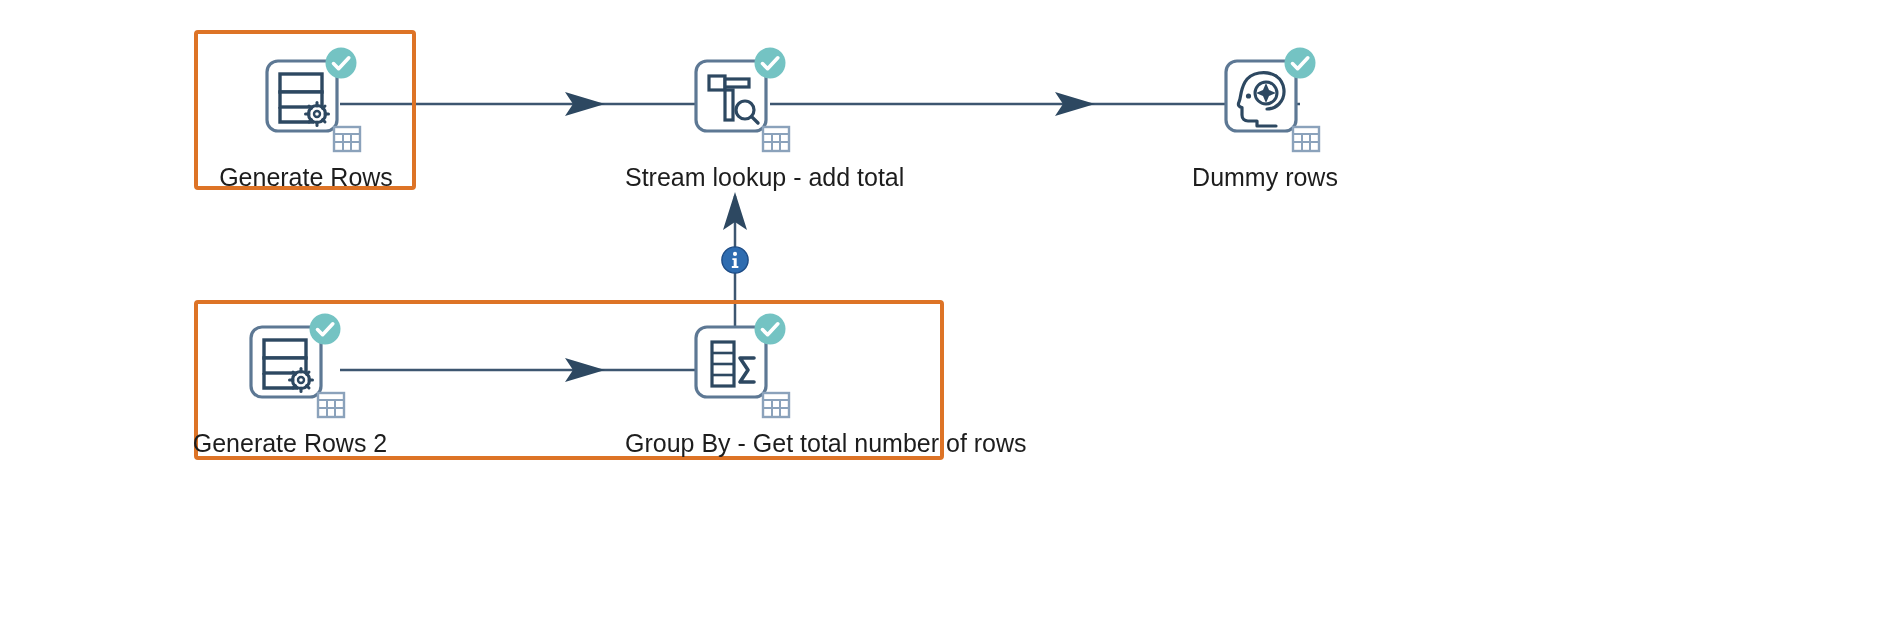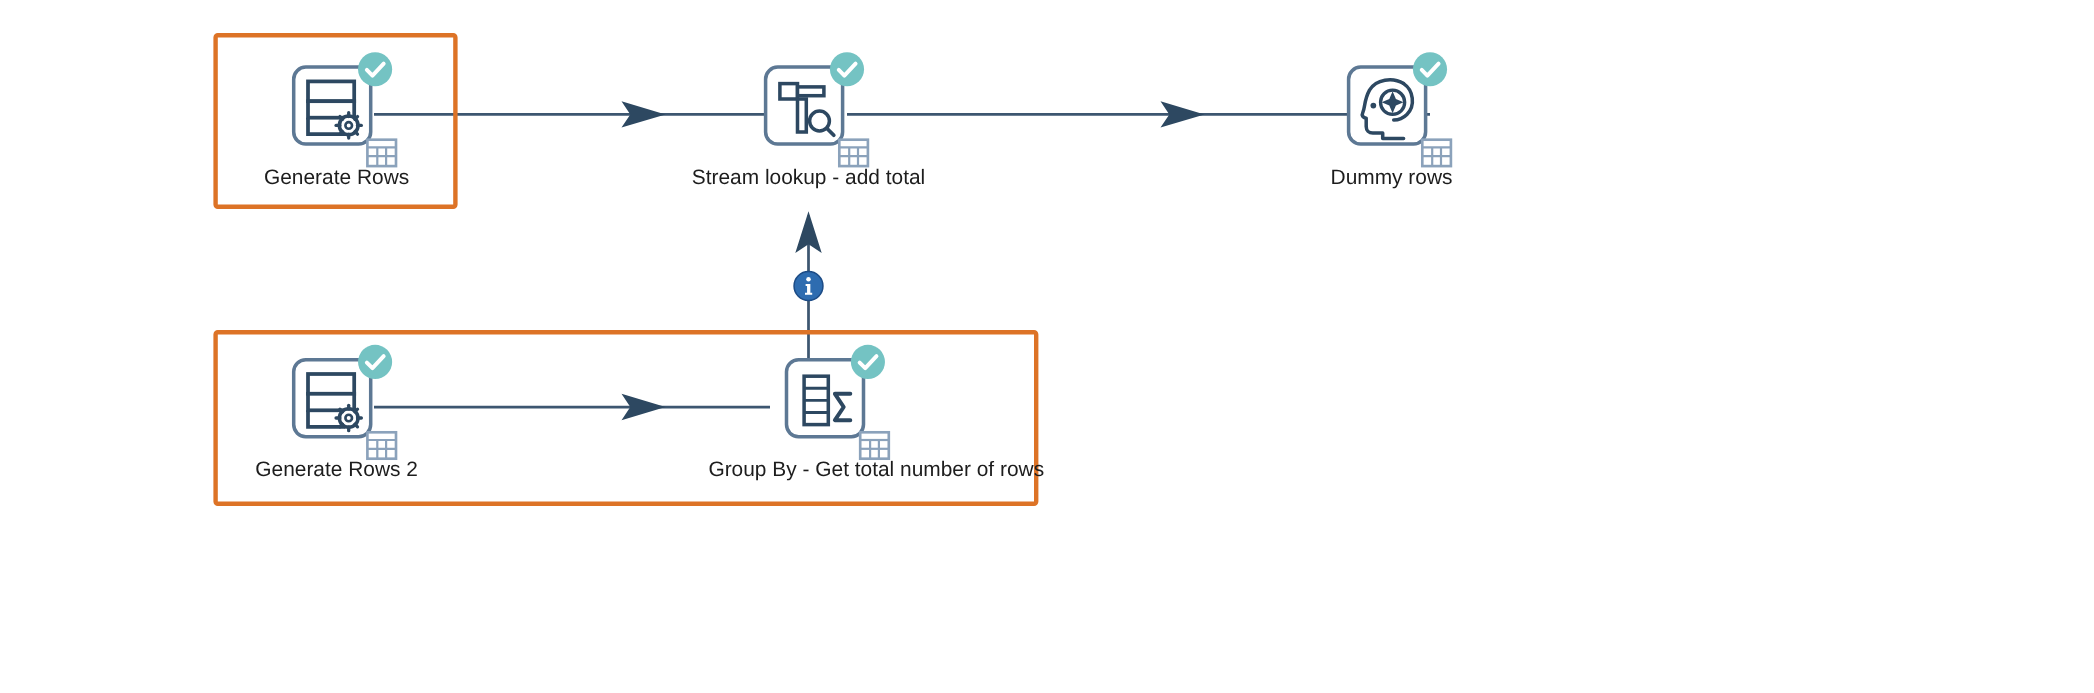--- a/index.html
+++ b/index.html
@@ -62,22 +62,22 @@
     height: 34px;
   }
   .step-grid {
     position: absolute;
     right: -8px;
     bottom: -6px;
     width: 30px;
     height: 30px;
   }
   .step-label {
-    margin-top: 1px;
-    font-size: 19px;
+    margin-top: 16px;
+    font-size: 25px;
     line-height: 26px;
     color: #1d1d1d;
     font-family: "Liberation Sans", sans-serif;
     white-space: nowrap;
   }
   
   .hop-badge {
     position: absolute;
     width: 30px;
     height: 30px;
@@ -215,21 +215,21 @@
         <rect x="2" y="3" width="26" height="24" fill="#ffffff" stroke="#8ba2bb" stroke-width="2.4"></rect>
         <line x1="2" y1="10" x2="28" y2="10" stroke="#8ba2bb" stroke-width="2"></line>
         <line x1="2" y1="18" x2="28" y2="18" stroke="#8ba2bb" stroke-width="2"></line>
         <line x1="11" y1="10" x2="11" y2="27" stroke="#8ba2bb" stroke-width="2"></line>
         <line x1="19" y1="10" x2="19" y2="27" stroke="#8ba2bb" stroke-width="2"></line>
       </svg>
     </div>
     <div class="step-label">Dummy rows</div>
   </div>
 
-  <div class="step" style="left:196px; top:318px;">
+  <div class="step" style="left:180px; top:318px;">
     <div class="step-icon-wrap">
       <svg class="step-icon" viewBox="0 0 96 96" xmlns="http://www.w3.org/2000/svg">
         <rect x="9" y="9" width="70" height="70" rx="11" ry="11" fill="#ffffff" stroke="#5d7894" stroke-width="3.2"></rect>
         <rect x="22" y="22" width="42" height="18" fill="#ffffff" stroke="#2d4861" stroke-width="3.4"></rect>
         <rect x="22" y="40" width="42" height="15" fill="#ffffff" stroke="#2d4861" stroke-width="3.4"></rect>
         <path d="M22,55 L22,70 L56,70" fill="none" stroke="#2d4861" stroke-width="3.4"></path>
         <g>
           <circle cx="59" cy="62" r="8.5" fill="#ffffff" stroke="#2d4861" stroke-width="3.2"></circle>
           <circle cx="59" cy="62" r="3" fill="#ffffff" stroke="#2d4861" stroke-width="2.4"></circle>
           <g stroke="#2d4861" stroke-width="3" stroke-linecap="round">
@@ -252,21 +252,21 @@
         <rect x="2" y="3" width="26" height="24" fill="#ffffff" stroke="#8ba2bb" stroke-width="2.4"></rect>
         <line x1="2" y1="10" x2="28" y2="10" stroke="#8ba2bb" stroke-width="2"></line>
         <line x1="2" y1="18" x2="28" y2="18" stroke="#8ba2bb" stroke-width="2"></line>
         <line x1="11" y1="10" x2="11" y2="27" stroke="#8ba2bb" stroke-width="2"></line>
         <line x1="19" y1="10" x2="19" y2="27" stroke="#8ba2bb" stroke-width="2"></line>
       </svg>
     </div>
     <div class="step-label">Generate Rows 2</div>
   </div>
 
-  <div class="step" style="left:644px; top:318px;">
+  <div class="step" style="left:625px; top:318px;">
     <div class="step-icon-wrap">
       <svg class="step-icon" viewBox="0 0 96 96" xmlns="http://www.w3.org/2000/svg">
         <rect x="9" y="9" width="70" height="70" rx="11" ry="11" fill="#ffffff" stroke="#5d7894" stroke-width="3.2"></rect>
 
         <rect x="25" y="24" width="22" height="44" fill="#ffffff" stroke="#2d4861" stroke-width="3.2"></rect>
         <line x1="25" y1="35" x2="47" y2="35" stroke="#2d4861" stroke-width="2.6"></line>
         <line x1="25" y1="46" x2="47" y2="46" stroke="#2d4861" stroke-width="2.6"></line>
         <line x1="25" y1="57" x2="47" y2="57" stroke="#2d4861" stroke-width="2.6"></line>
 
         <path d="M67,40 L53,40 L61,52 L53,64 L67,64" fill="none" stroke="#2d4861" stroke-width="3.6" stroke-linecap="round" stroke-linejoin="round"></path>

